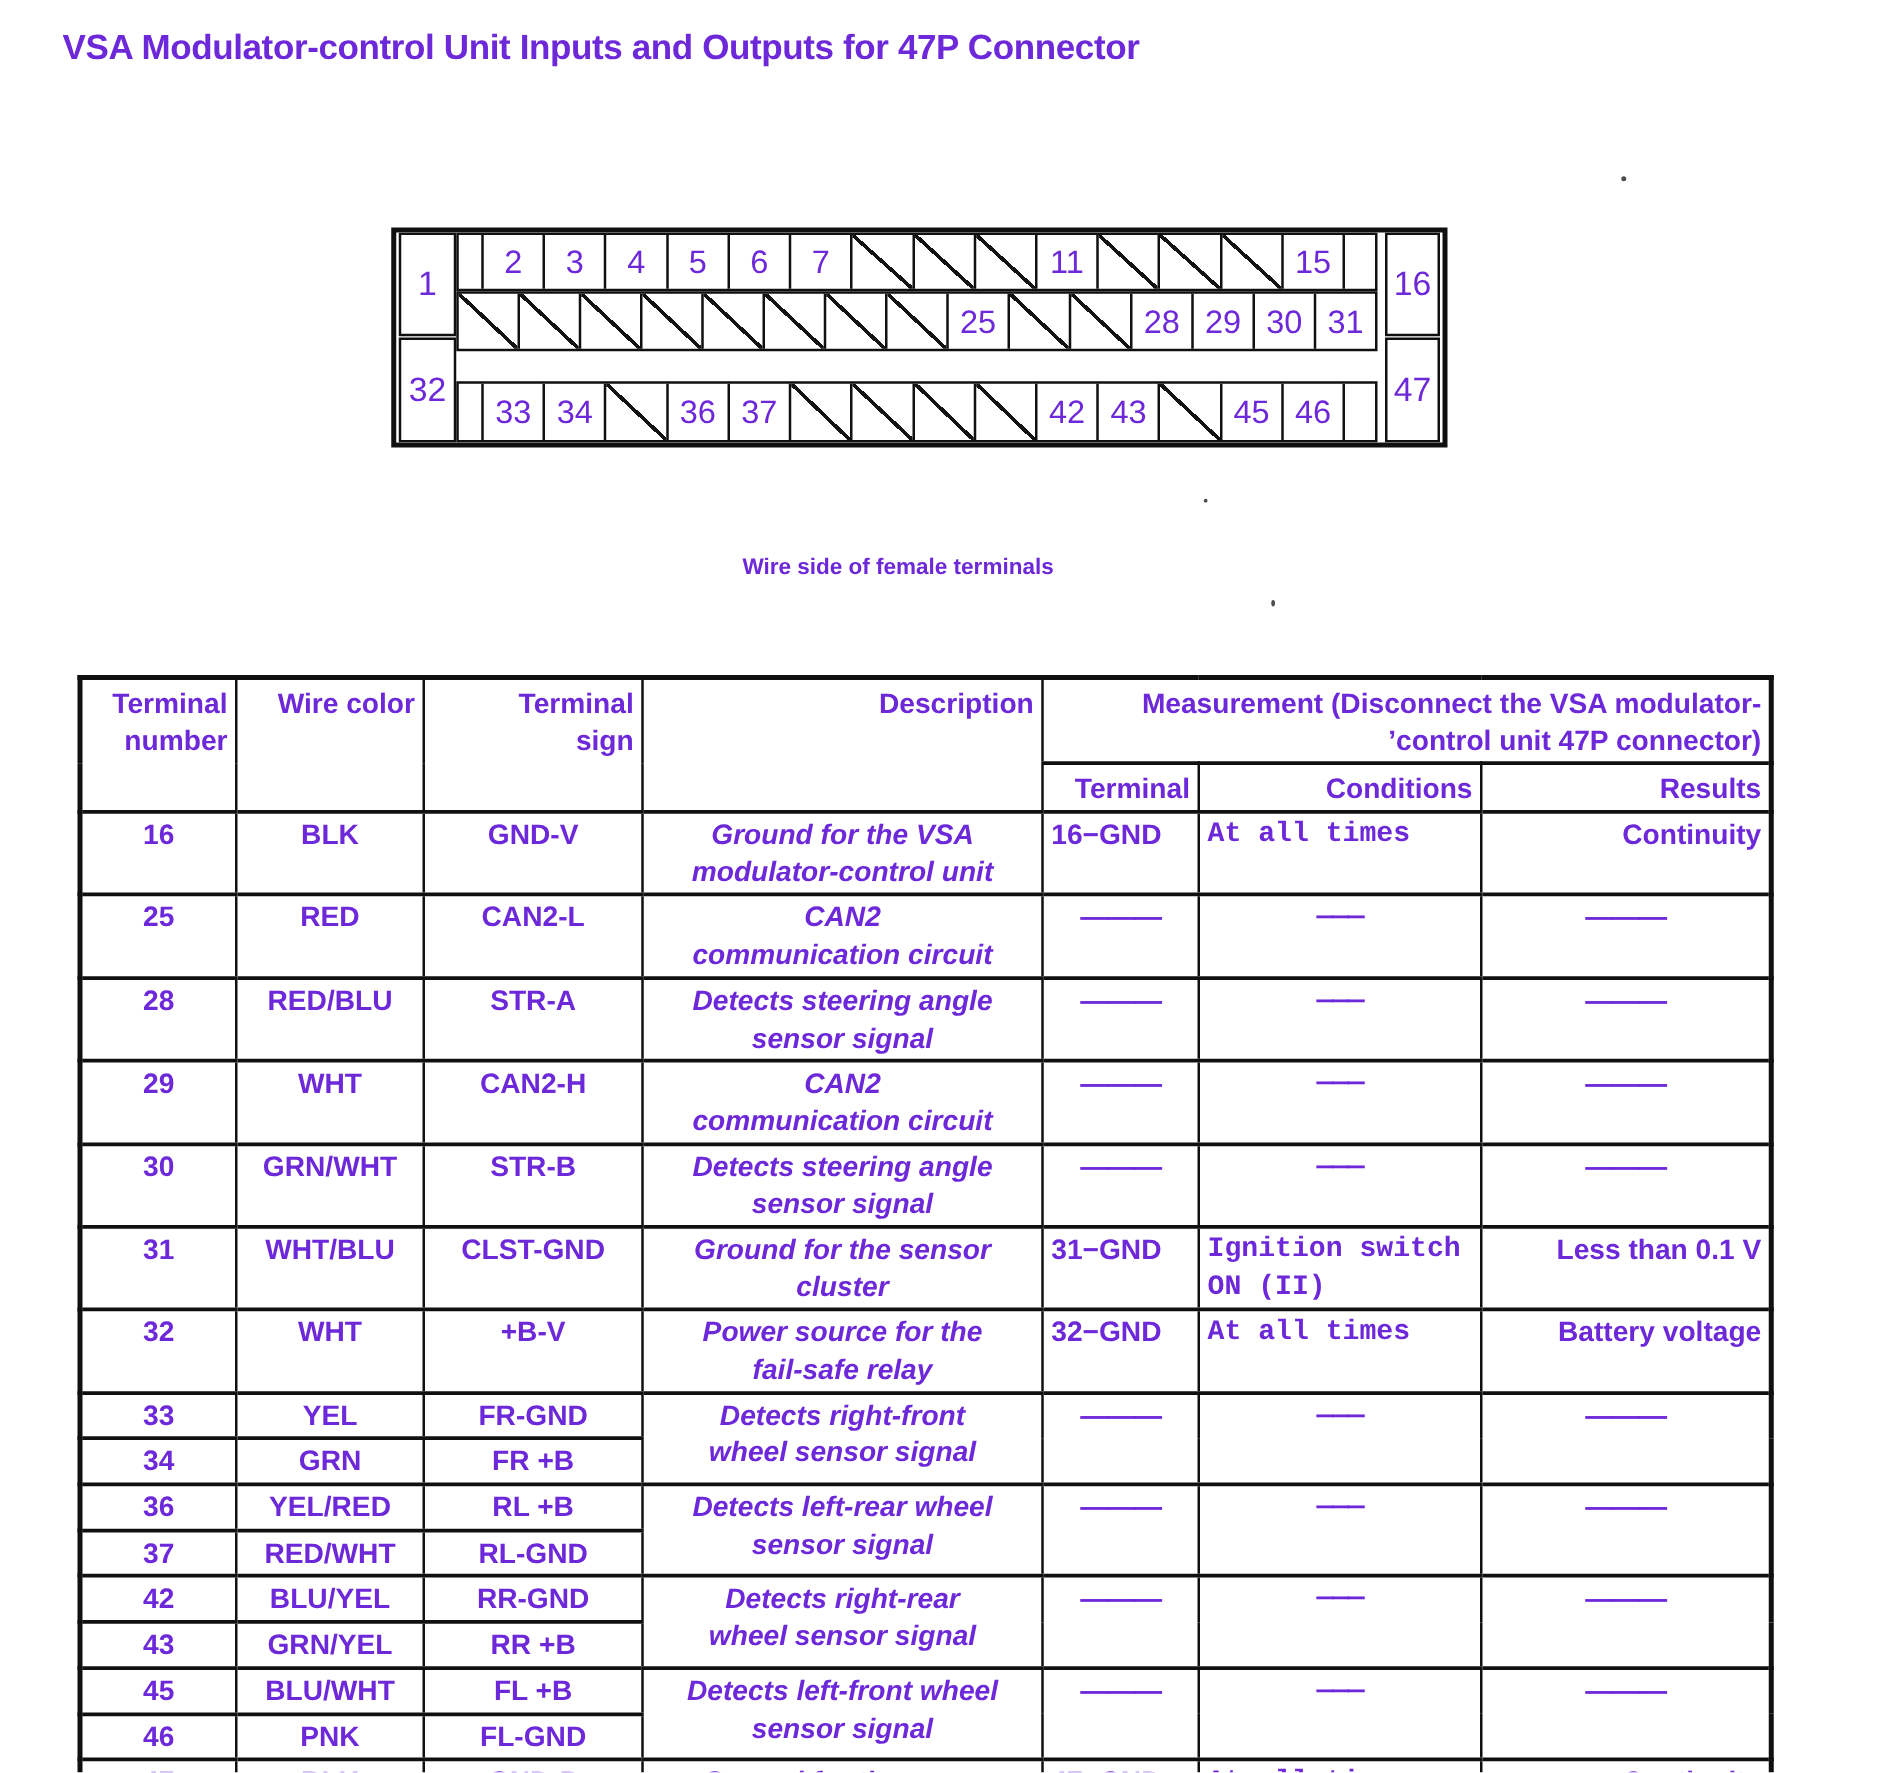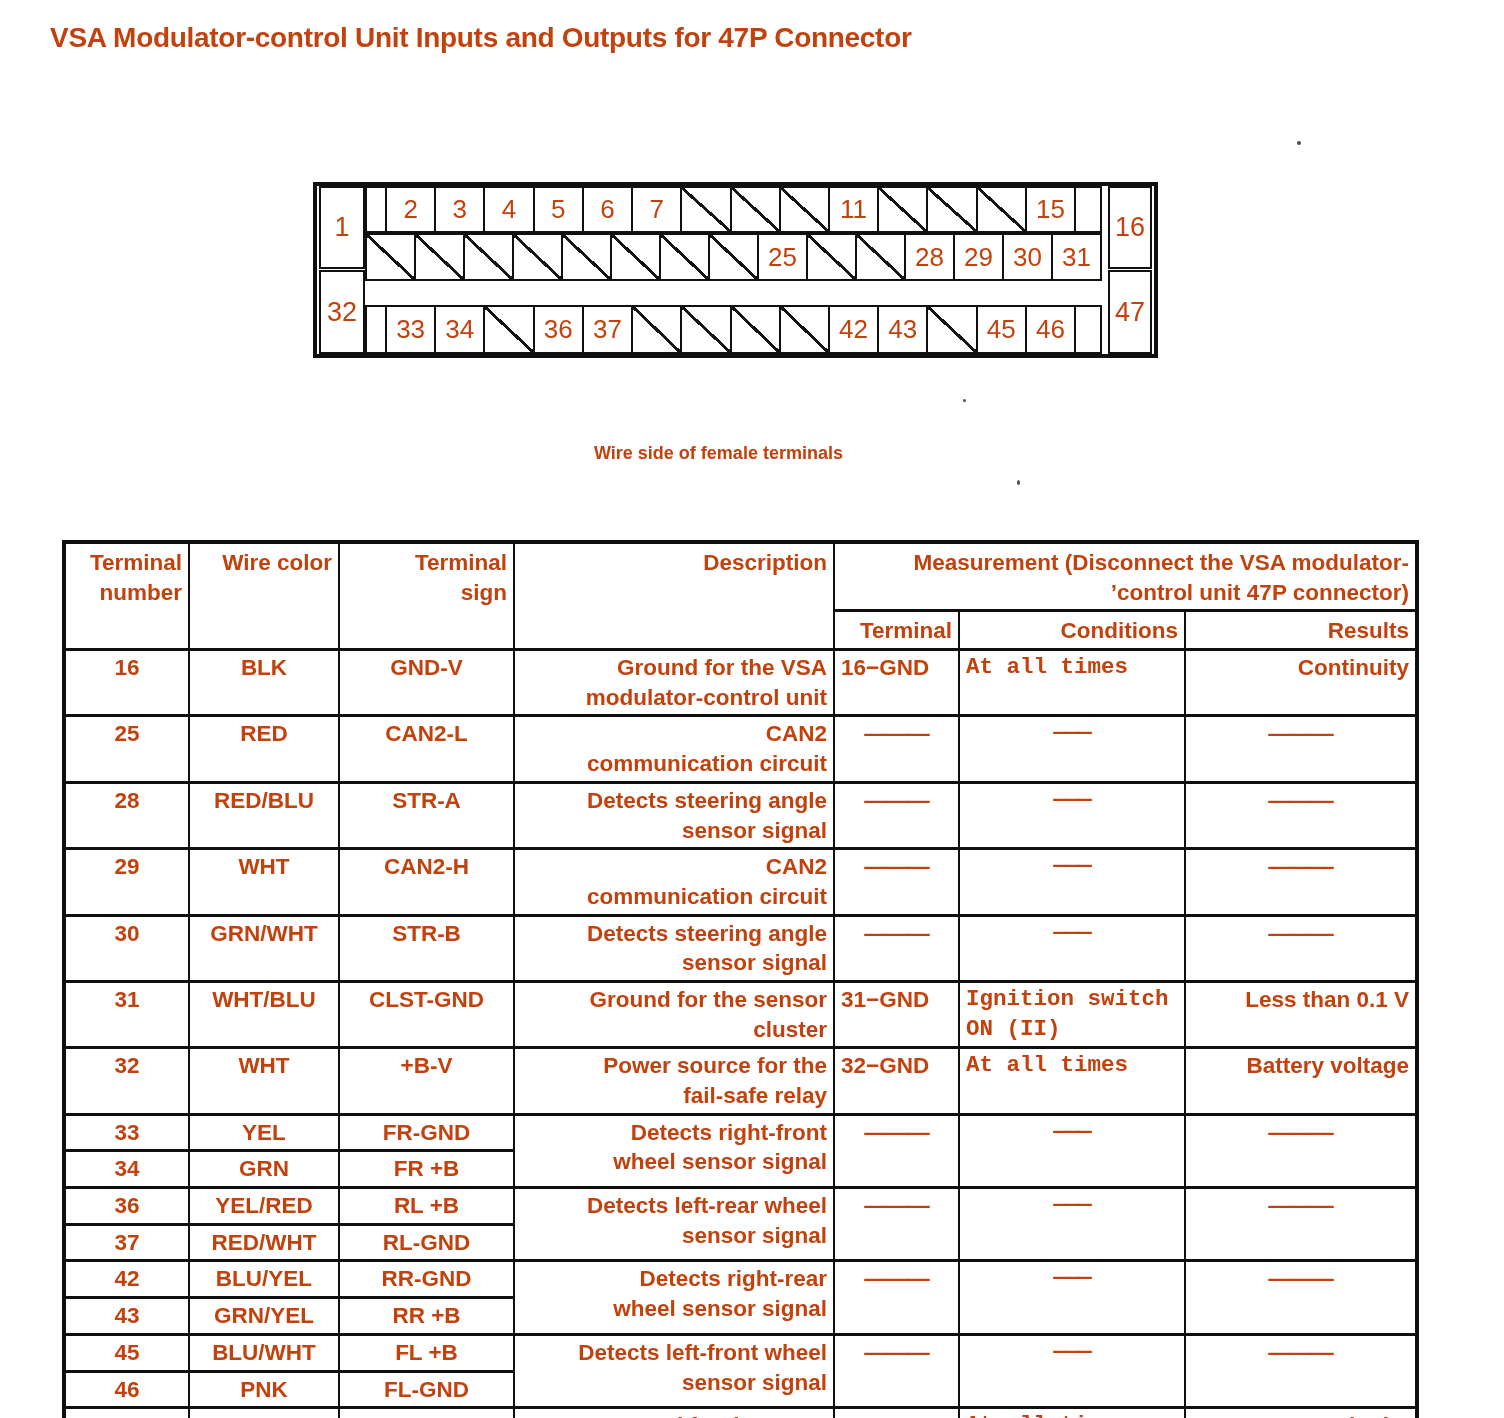--- a/index.html
+++ b/index.html
@@ -1,18 +1,18 @@
 <!DOCTYPE html>
 <html><head>
 <meta charset="utf-8">
 <style>
   html,body{margin:0;padding:0;background:#ffffff;}
   .page{
     position:relative; width:1469px; height:1418px; background:#ffffff;
-    font-family:"Liberation Sans","DejaVu Sans",sans-serif; color:#c2410c;
+    font-family:"Liberation Sans","DejaVu Sans",sans-serif; color:#6d28d9;
     overflow:hidden;
   }
   
   .title{
     position:absolute; left:50px; top:22px; font-size:28px; font-weight:bold;
     letter-spacing:-0.3px; white-space:nowrap;
   }
   .caption{
     position:absolute; left:594px; top:443px; font-size:18px; font-weight:bold;
     white-space:nowrap;
@@ -58,21 +58,21 @@
   }
   table.io th, table.io td{
     border:2px solid #101010; border-top-width:3px; border-bottom-width:3px;
     vertical-align:top; font-size:22.5px; font-weight:bold; line-height:1.32;
     padding:2px 6px; box-sizing:border-box; overflow:hidden;
   }
   table.io th{text-align:right; padding-top:4px;}
   tr.hmain{height:64px;} tr.hsub{height:30px;}
   tr.h2{height:61px;} tr.h1{height:30px;}
   td.c{text-align:center;}
-  td.desc{text-align:right; padding-left:10px;}
+  td.desc{text-align:center; padding-left:10px;font-style:italic;}
   td.meas{text-align:left; padding-left:4px; white-space:nowrap;}
   td.cond{text-align:left; padding-left:10px;font-family:Liberation Mono, monospace;}
   td.res{text-align:right; padding-left:10px;}
   td.dashc{text-align:center; letter-spacing:-1px; padding-left:0;}
   .ln{display:block;}
   
   .speck{position:absolute; background:#4c4c4c; border-radius:50%;}
   .speck1{left:1297px; top:141px; width:4px; height:4px;}
   .speck2{left:1017px; top:480px; width:3px; height:5px;}
   .speck3{left:963px;  top:399px; width:3px; height:3px;}

